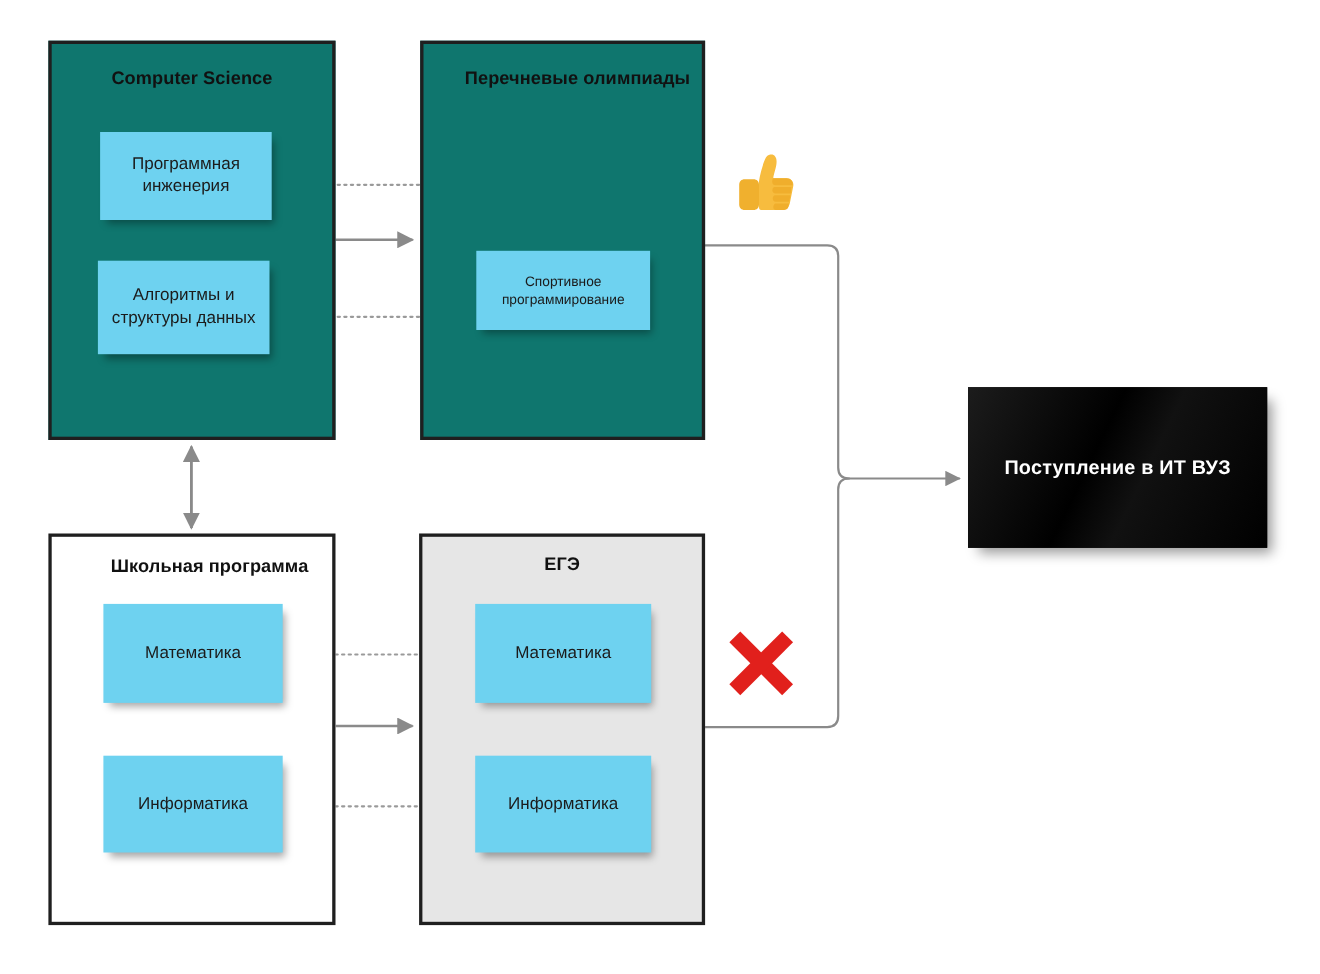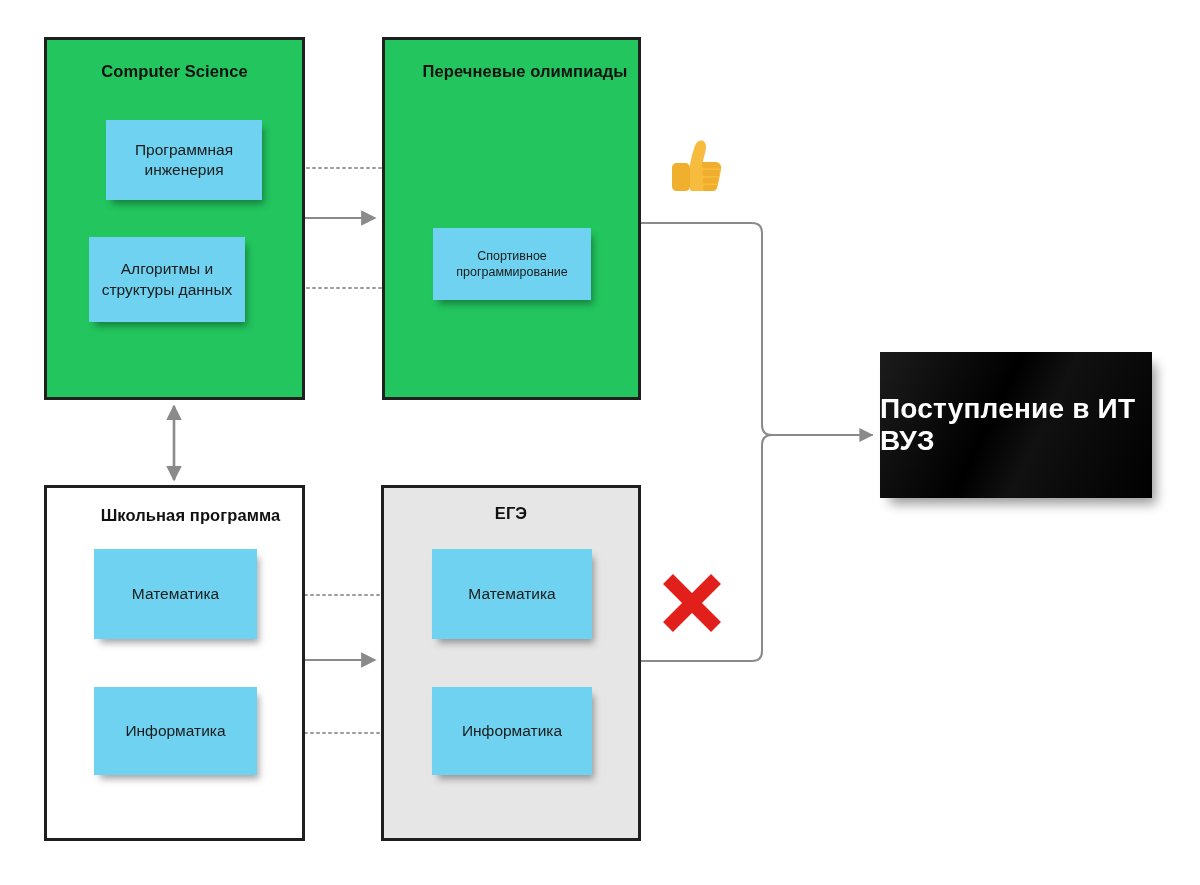--- a/index.html
+++ b/index.html
@@ -29,21 +29,21 @@
     position: absolute;
     left: 0;
     right: 0;
     text-align: center;
     font-weight: bold;
     font-size: 16.5px;
     color: #111111;
     letter-spacing: 0.1px;
   }
 
-  .panel--cream   { background: #22c55e; }
+  .panel--cream   { background: #0f766e; }
   .panel--white   { background: #ffffff; }
   .panel--grey    { background: #e6e6e6; }
 
   
   .note {
     position: absolute;
     background: #6ed2f0;
     box-sizing: border-box;
     display: flex;
     align-items: center;
@@ -65,23 +65,23 @@
     background-image: linear-gradient(116deg, #1c1c1c 0%, #000000 42%, #111111 58%, #000000 100%);
     display: flex;
     align-items: center;
     justify-content: center;
     box-shadow: 7px 9px 11px -3px rgba(0,0,0,0.4);
     box-sizing: border-box;
   }
   .terminal-label {
     color: #ffffff;
     font-weight: bold;
-    font-size: 28px;
+    font-size: 18px;
     letter-spacing: 0.2px;
-    text-align: left;
+    text-align: right;
   }
 
   
   #wires {
     position: absolute;
     left: 0;
     top: 0;
     width: 1200px;
     height: 885px;
     pointer-events: none;
@@ -146,21 +146,21 @@
     </g>
 
     <g>
       <path d="M 641 661 L 752 661 Q 762 661 762 651 L 762 445 Q 762 435 772 435" fill="none" stroke="#8a8a8a" stroke-width="2" stroke-linecap="round"></path>
     </g>
   </svg>
 
   <div class="panel panel--cream" style="left:44px; top:37px; width:261px; height:363px;">
     <div class="panel-title" style="top:22px;">Computer Science</div>
   </div>
-  <div class="note note--md" style="left:106px; top:120px; width:156px; height:80px;">
+  <div class="note note--md" style="left:91px; top:120px; width:156px; height:80px;">
     <span class="note-label">Программная инженерия</span>
   </div>
   <div class="note note--md" style="left:89px; top:237px; width:156px; height:85px;">
     <span class="note-label">Алгоритмы и структуры данных</span>
   </div>
 
   <div class="panel panel--cream" style="left:382px; top:37px; width:259px; height:363px;">
     <div class="panel-title" style="top:22px;padding-left:27px;">Перечневые олимпиады</div>
   </div>
   <div class="note note--sm" style="left:433px; top:228px; width:158px; height:72px;">

